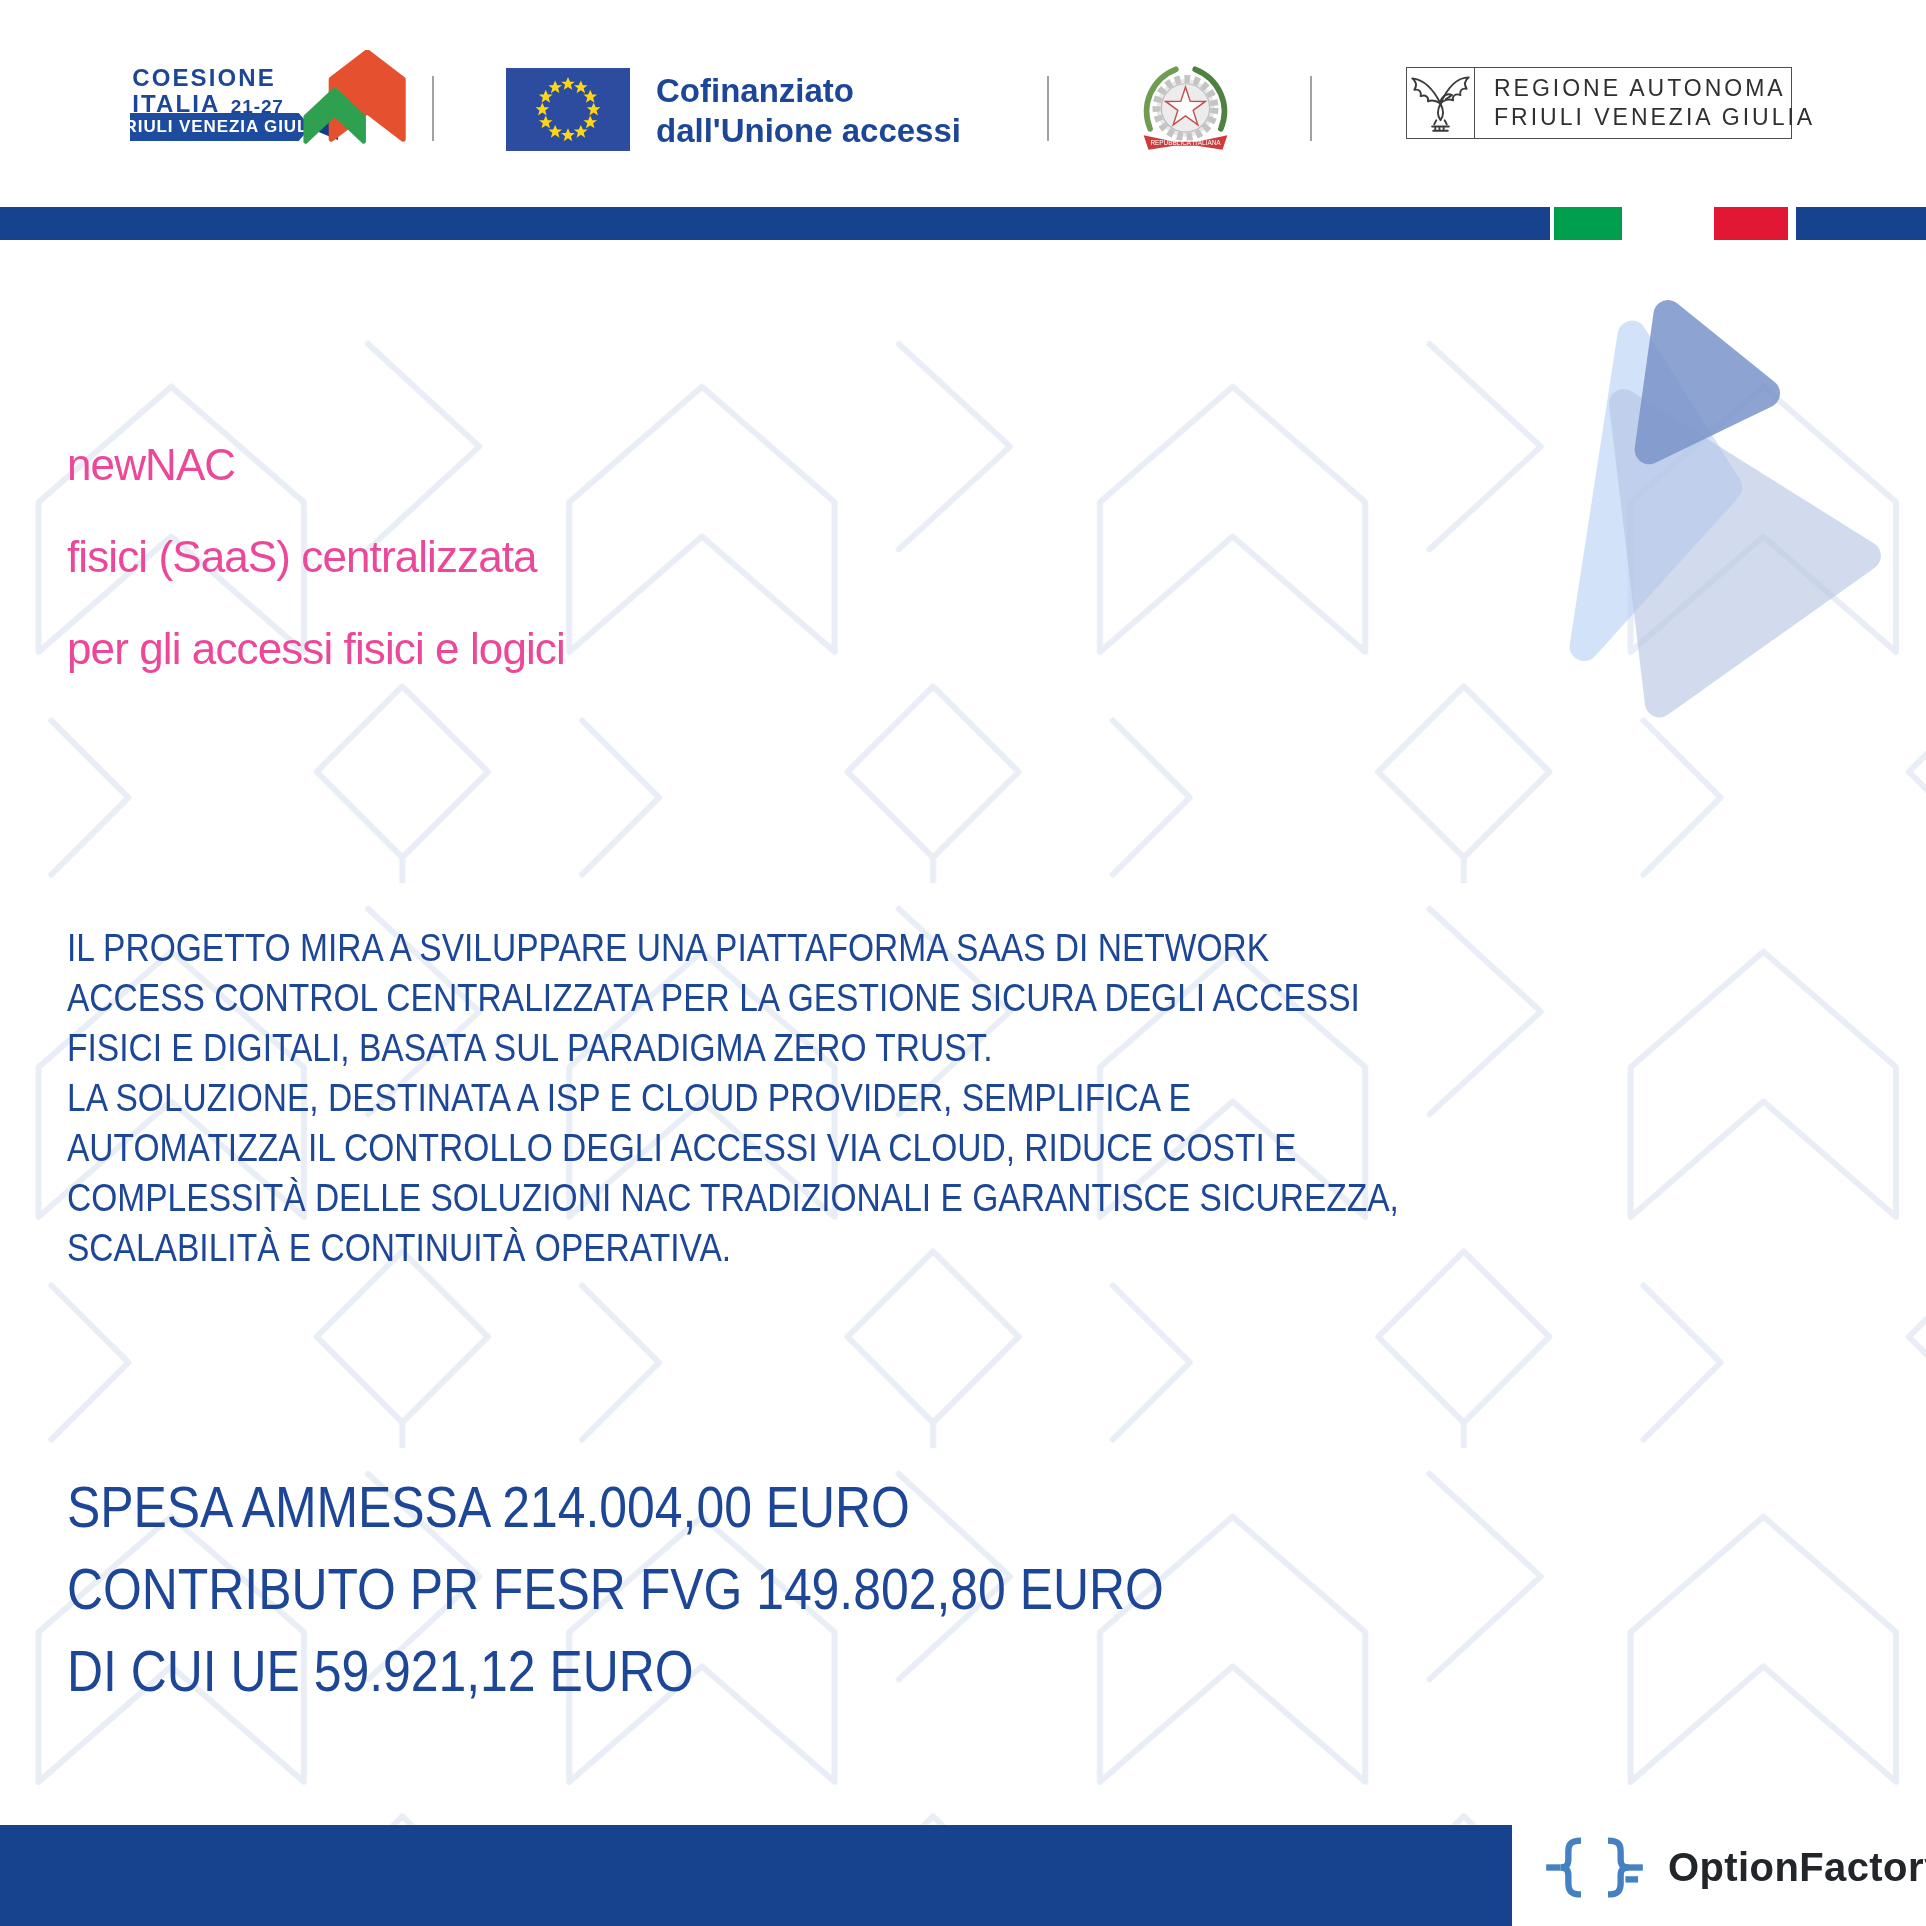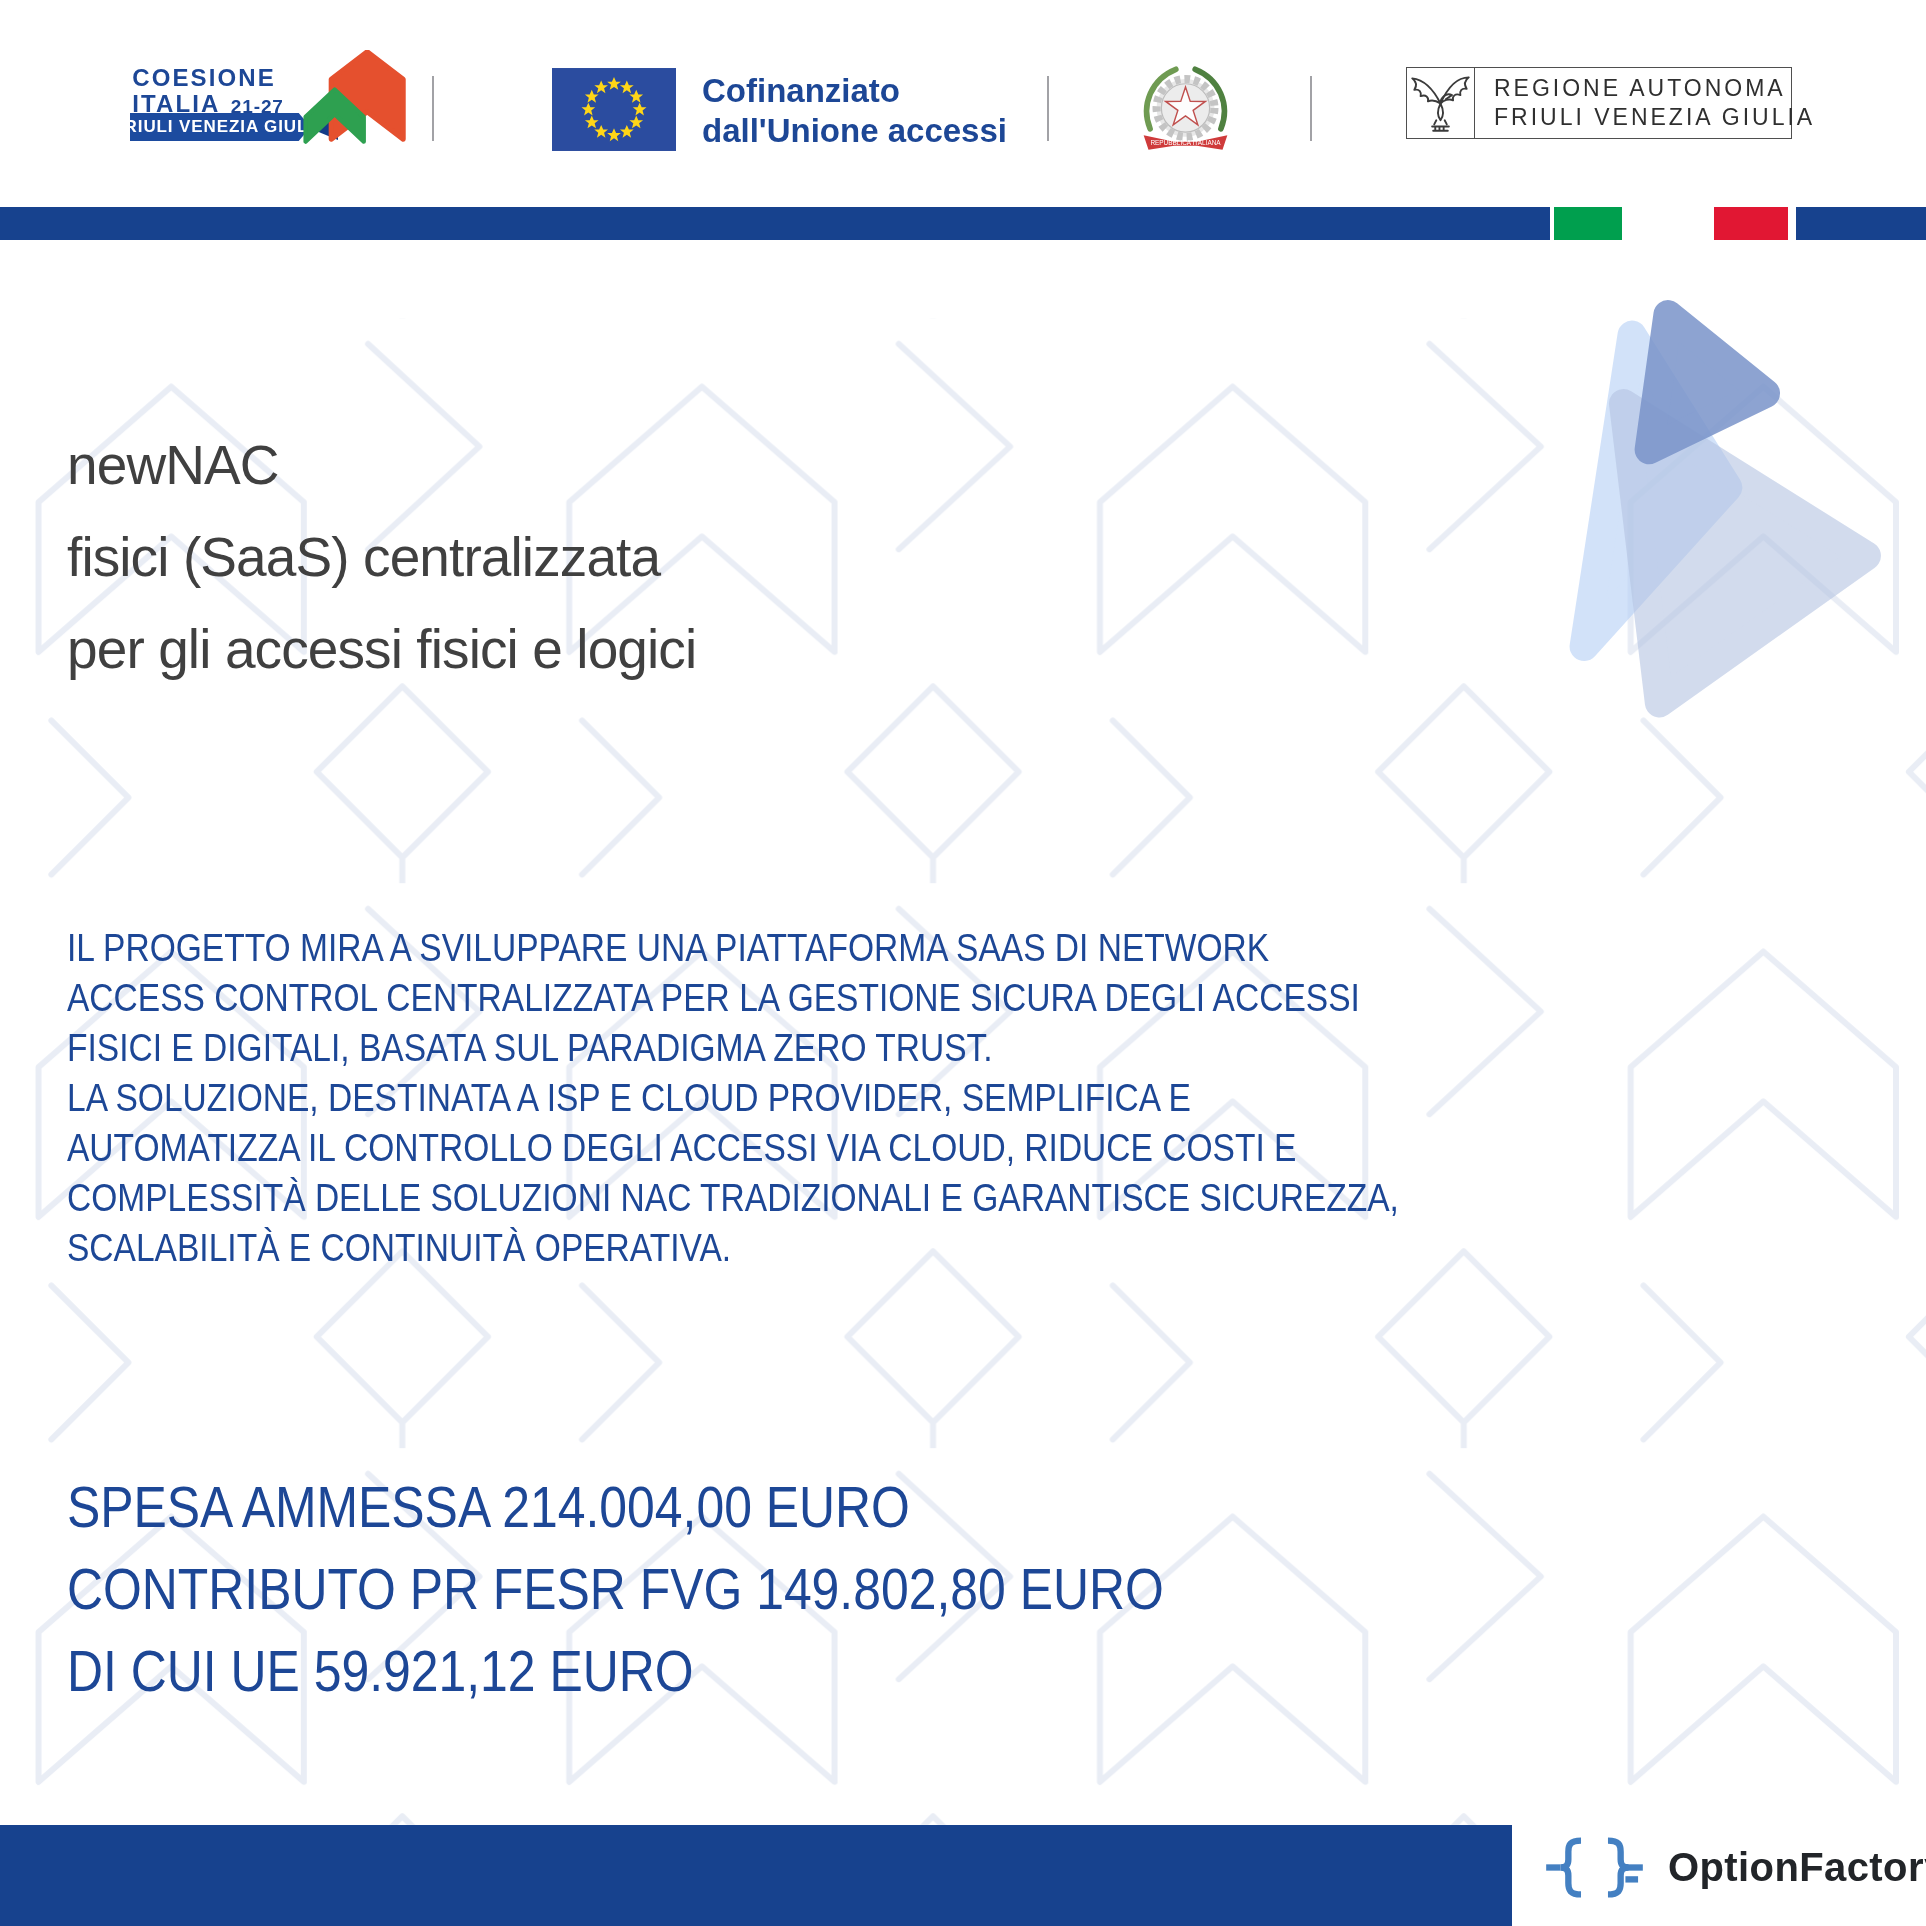--- a/index.html
+++ b/index.html
@@ -19,39 +19,39 @@
   .co-row{position:absolute;left:4.3px;top:40px;display:flex;align-items:flex-end;gap:10.3px;}
   .co-w2{font-size:24px;font-weight:700;letter-spacing:2.1px;}
   .co-years{font-size:19px;font-weight:700;letter-spacing:0.9px;}
   .co-band{position:absolute;left:1.7px;top:63px;width:181px;height:28px;background:#1c4b9f;
     display:flex;align-items:center;justify-content:center;
     clip-path:polygon(0 0,calc(100% - 12px) 0,100% 50%,calc(100% - 12px) 100%,0 100%);}
   .co-band span{color:#fff;font-size:17px;font-weight:700;letter-spacing:0.9px;white-space:nowrap;}
   .co-arrow{position:absolute;left:181px;top:66px;width:0;height:0;
     border-right:29px solid #143c87;border-top:12px solid transparent;border-bottom:12px solid transparent;}
   .co-chevrons{position:absolute;left:175px;top:0;}
-  .eu-block{position:absolute;left:552px;top:68px;display:flex;align-items:flex-start;gap:26px;}
+  .eu-block{position:absolute;left:506px;top:68px;display:flex;align-items:flex-start;gap:26px;}
   .eu-flag{position:relative;width:124px;height:83px;}
   .eu-text{color:#1d4796;font-size:33px;font-weight:700;line-height:40px;padding-top:3.4px;white-space:nowrap;}
   .emblem{position:absolute;left:1135px;top:58px;}
   .region-box{position:absolute;left:1406px;top:67px;width:386px;height:72px;border:1.7px solid #4f4f4f;
     background:#fff;display:flex;align-items:stretch;box-sizing:border-box;}
   .region-eagle{width:86px;border-right:1.7px solid #4f4f4f;display:flex;align-items:center;justify-content:center;}
   .region-text{flex:1;display:flex;flex-direction:column;justify-content:center;padding-left:19px;
     color:#2f2f2f;font-size:23px;letter-spacing:3px;line-height:29px;white-space:nowrap;}
   
   .top-bar{position:absolute;left:0;top:207px;width:1926px;height:33px;z-index:3;}
   .tb{position:absolute;top:0;height:33px;}
   .tb-blue1{left:0;width:1550px;background:#17428e;}
   .tb-green{left:1554px;width:68px;background:#009f4e;}
   .tb-red{left:1714px;width:74px;background:#e11733;}
   .tb-blue2{left:1796px;width:130px;background:#17428e;}
   
-  .title{position:absolute;left:67px;top:419px;z-index:2;color:#404040;
-    font-size:55px;line-height:92px;letter-spacing:-0.9px;white-space:nowrap;}
+  .title{position:absolute;left:67px;top:419px;z-index:2;color:#ec4899;
+    font-size:44px;line-height:92px;letter-spacing:-0.9px;white-space:nowrap;}
   .body-text{position:absolute;left:67px;top:923px;z-index:2;color:#1d4796;
     font-size:39px;line-height:50px;font-weight:400;
     transform:scaleX(0.86);transform-origin:0 0;white-space:nowrap;}
   .amounts{position:absolute;left:67px;top:1466px;z-index:2;color:#1d4796;
     font-size:58px;line-height:82px;font-weight:400;
     transform:scaleX(0.86);transform-origin:0 0;white-space:nowrap;}
   
   .bottom-bar{position:absolute;left:0;top:1825px;width:1512px;height:101px;background:#17428e;z-index:3;}
   .footer-brand{position:absolute;left:1543px;top:1835px;display:flex;align-items:center;gap:22px;z-index:3;}
   .of-text{font-size:40px;font-weight:600;color:#222529;letter-spacing:0.4px;white-space:nowrap;}

